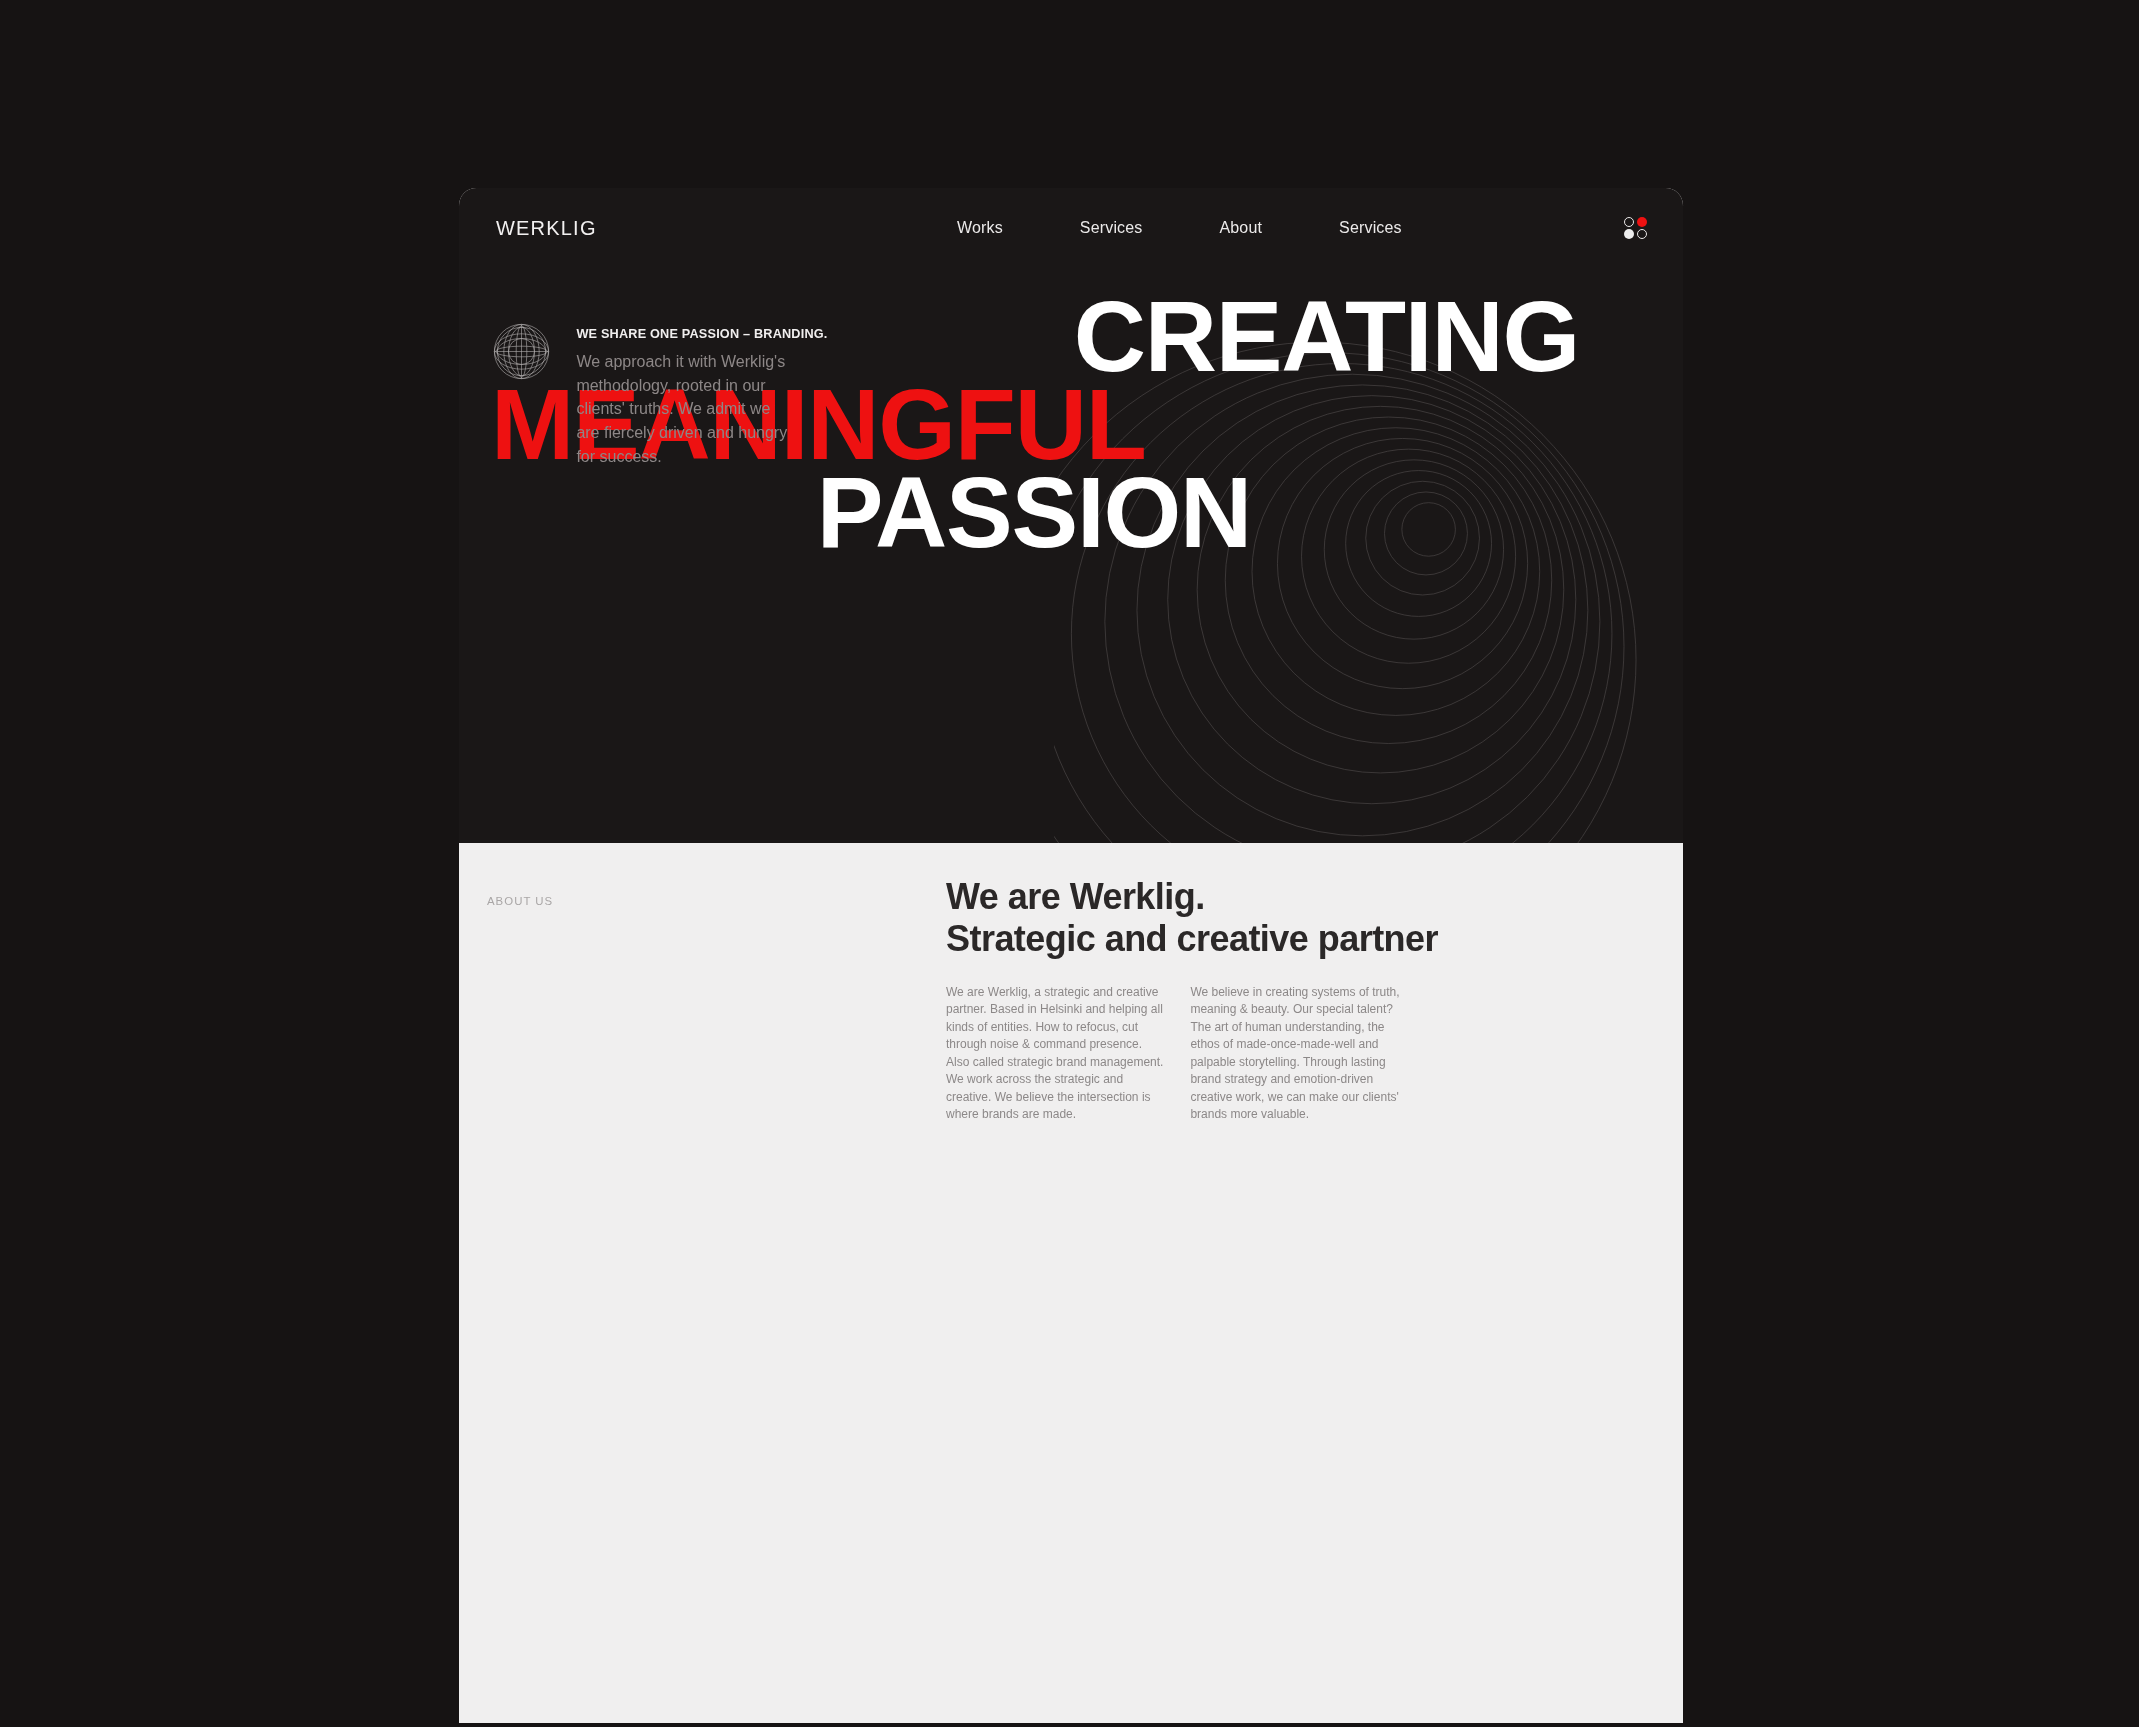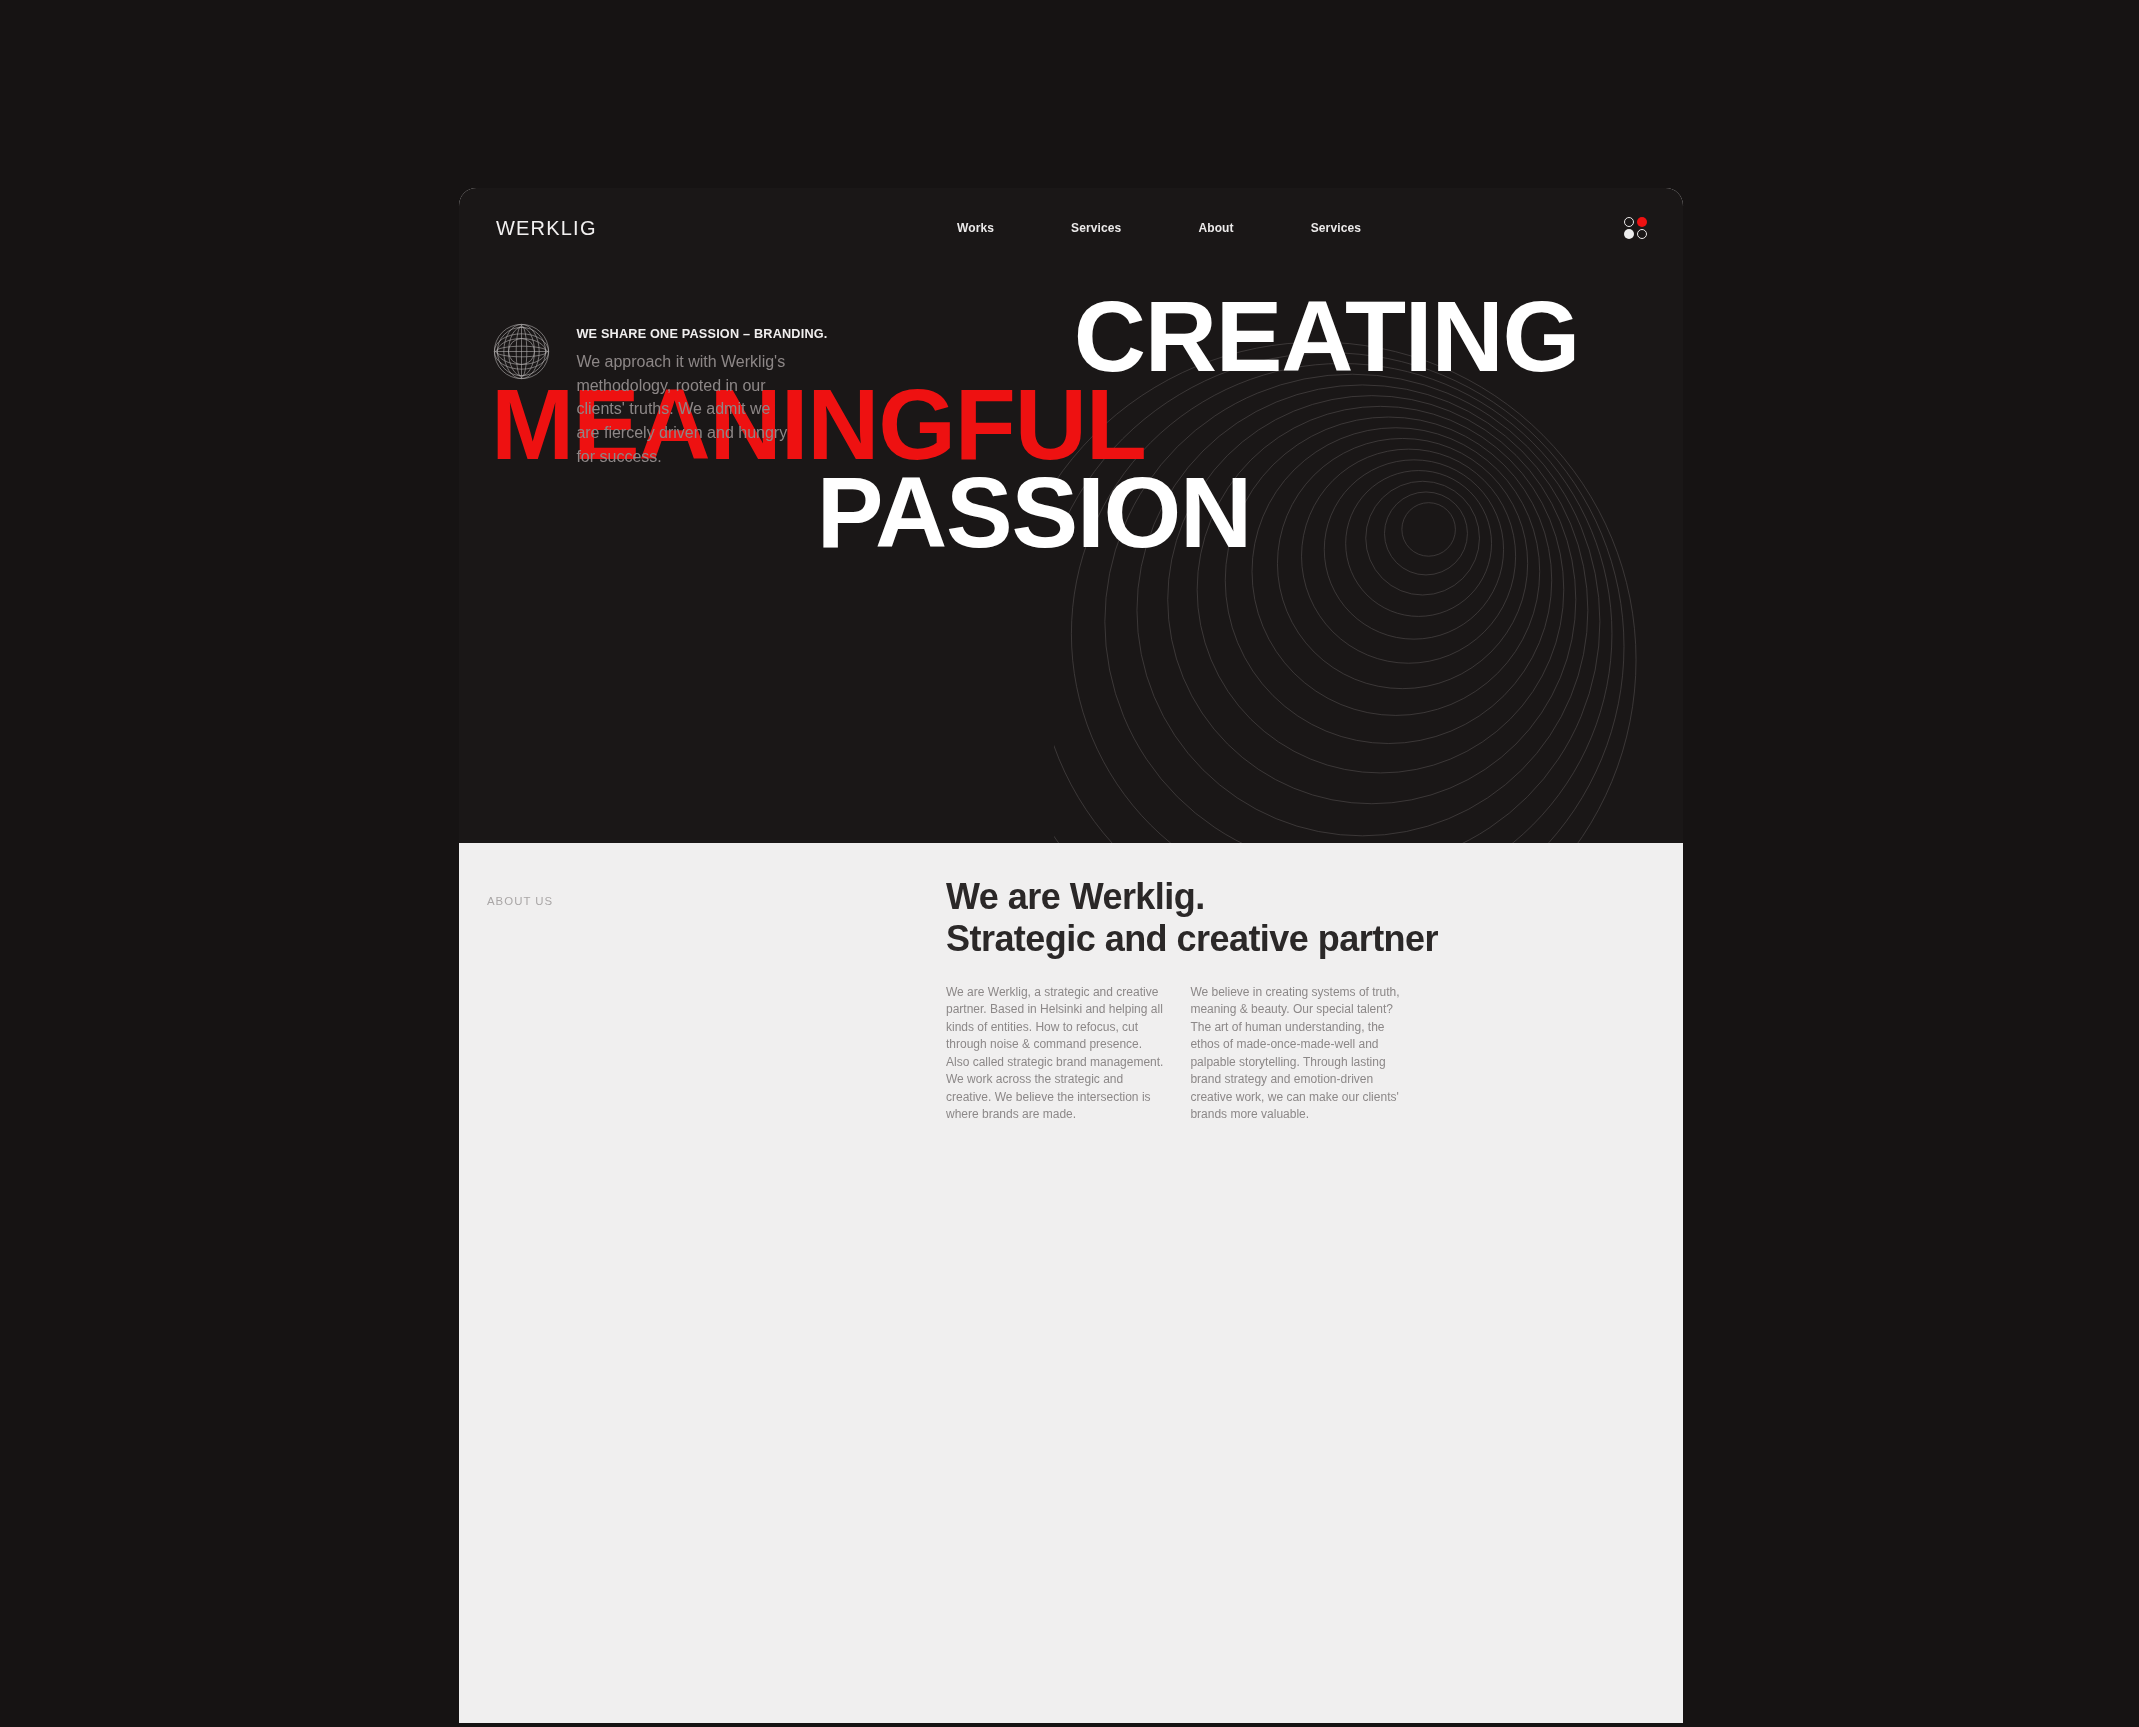--- a/index.html
+++ b/index.html
@@ -59,22 +59,22 @@
     letter-spacing: 0.06em;
   }
   .nav-links {
     position: absolute;
     left: 498px;
     display: flex;
     gap: 77px;
   }
   .nav-link {
     color: #eceaea;
-    font-size: 12px;
-    font-weight: 700;
+    font-size: 16px;
+    font-weight: 400;
     letter-spacing: 0.01em;
     text-decoration: none;
     cursor: pointer;
   }
   .menu-icon {
     position: absolute;
     right: 36px;
     width: 23px;
     height: 23px;
     display: grid;

